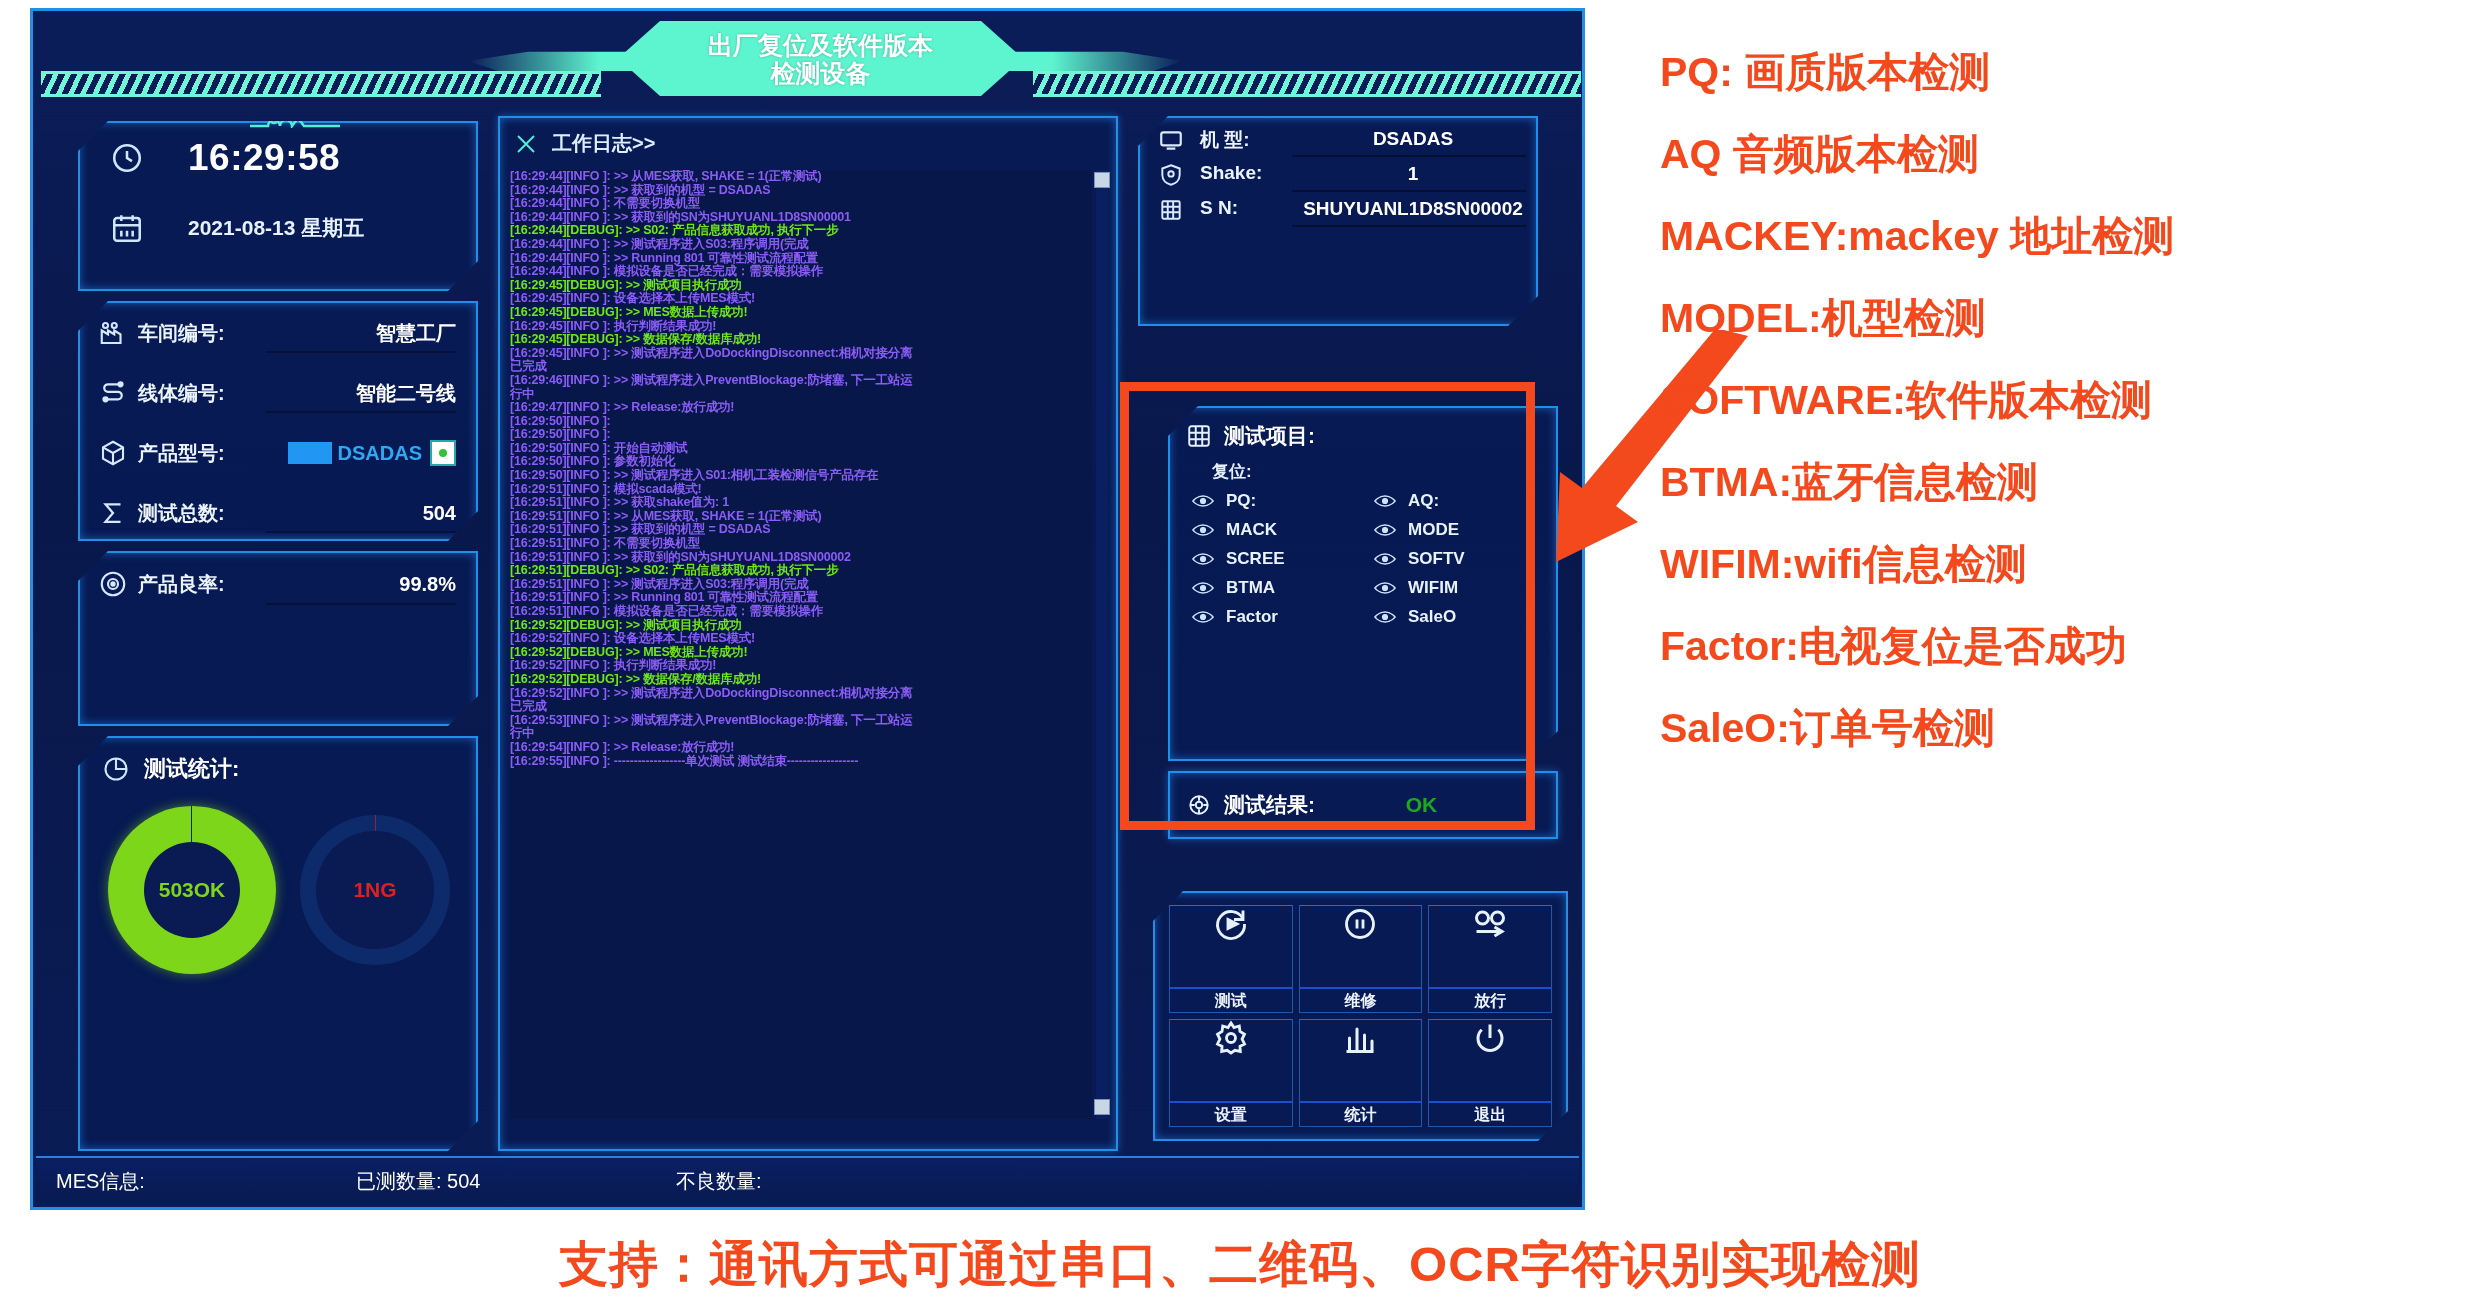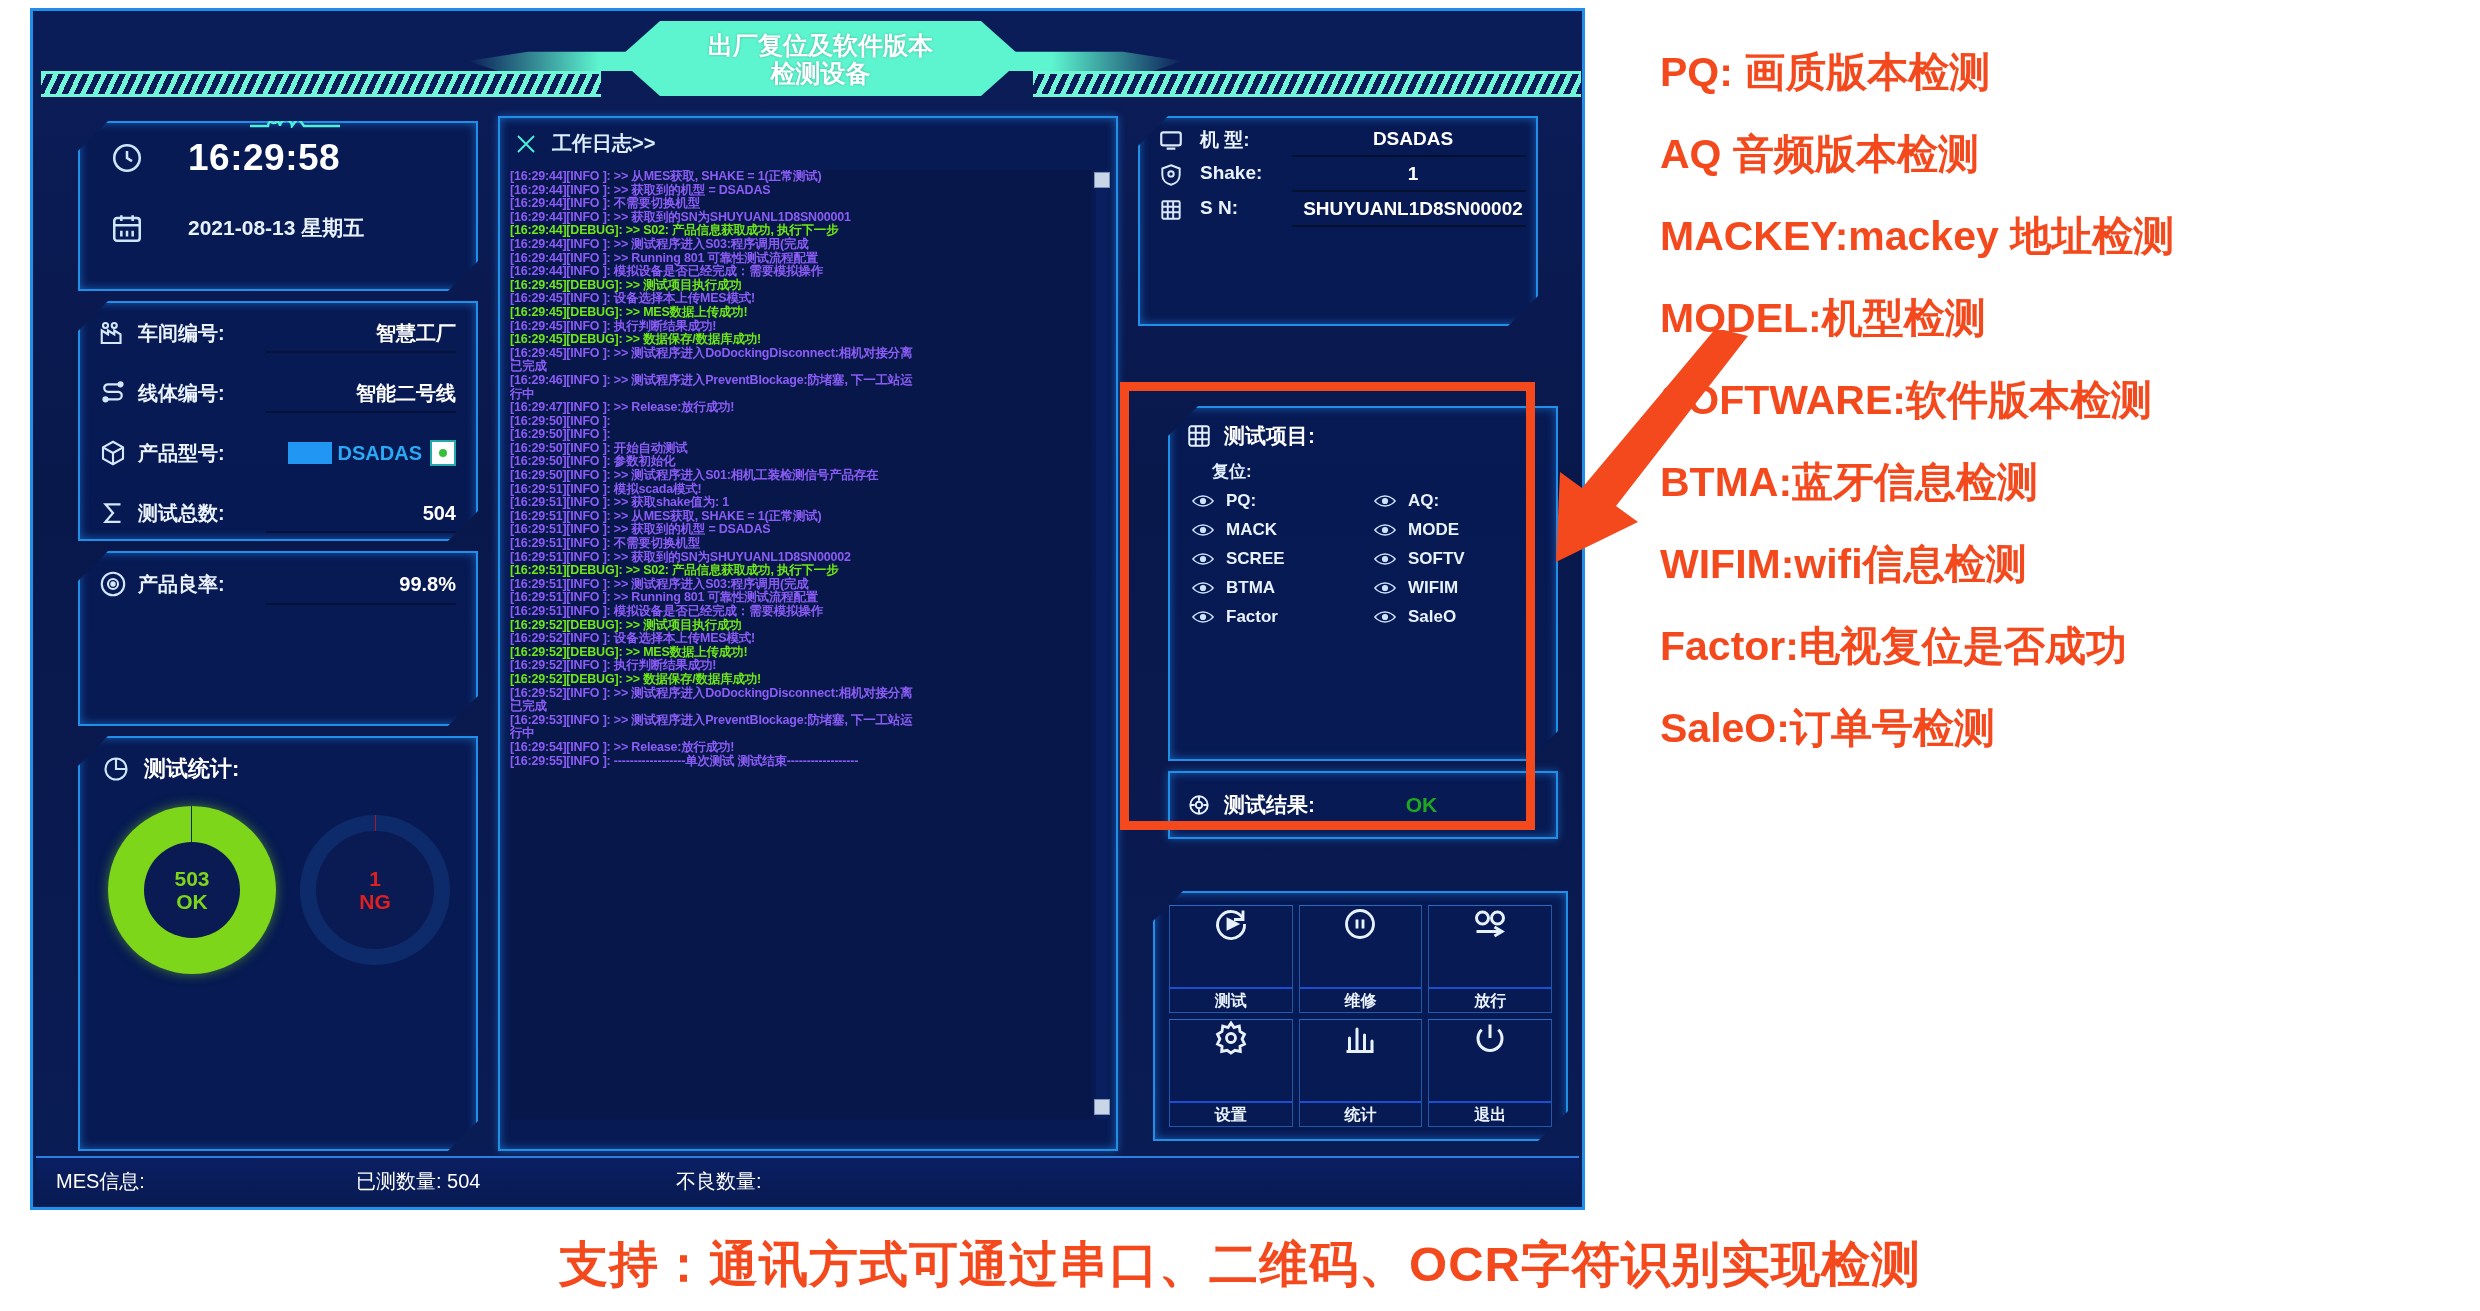--- a/index.html
+++ b/index.html
@@ -88,21 +88,21 @@
   
   #stats-panel { left: 45px; top: 540px; width: 400px; height: 175px; }
   #stats-panel2 { left: 45px; top: 725px; width: 400px; height: 415px; }
   .stats-head { display: flex; align-items: center; gap: 14px; padding: 16px 0 0 22px; }
   .stats-head .ico { width: 28px; height: 28px; flex: 0 0 28px; }
   .stats-title { color: #ffffff; font-size: 22px; font-weight: bold; }
   .donuts { display: flex; align-items: center; gap: 24px; padding: 22px 0 0 28px; }
   .donut { position: relative; width: 168px; height: 168px; border-radius: 50%; }
   .donut .hole { position: absolute; left: 50%; top: 50%; transform: translate(-50%,-50%);
     width: 96px; height: 96px; border-radius: 50%; background: #0a1a52;
-    display: flex; flex-direction: column; align-items: center; justify-content: center; }
+    display: flex; align-items: center; justify-content: center; }
   .donut .hole span { font-size: 21px; font-weight: bold; line-height: 1.1; }
   #donut-ok { background: conic-gradient(#7ed61a 0 99.8%, #0d2a6a 99.8% 100%); box-shadow: 0 0 12px rgba(126,214,26,.5); }
   #donut-ng { width: 150px; height: 150px; background: conic-gradient(#b01521 0 .3%, #0d2a6a .3% 100%); }
   #donut-ng .hole { width: 118px; height: 118px; }
   .ok-txt { color: #7ed61a; }
   .ng-txt { color: #e02020; }
 
   
   #log-panel { left: 465px; top: 105px; width: 620px; height: 1035px; }
   .log-head { display: flex; align-items: center; gap: 14px; padding: 12px 0 6px 14px; }

